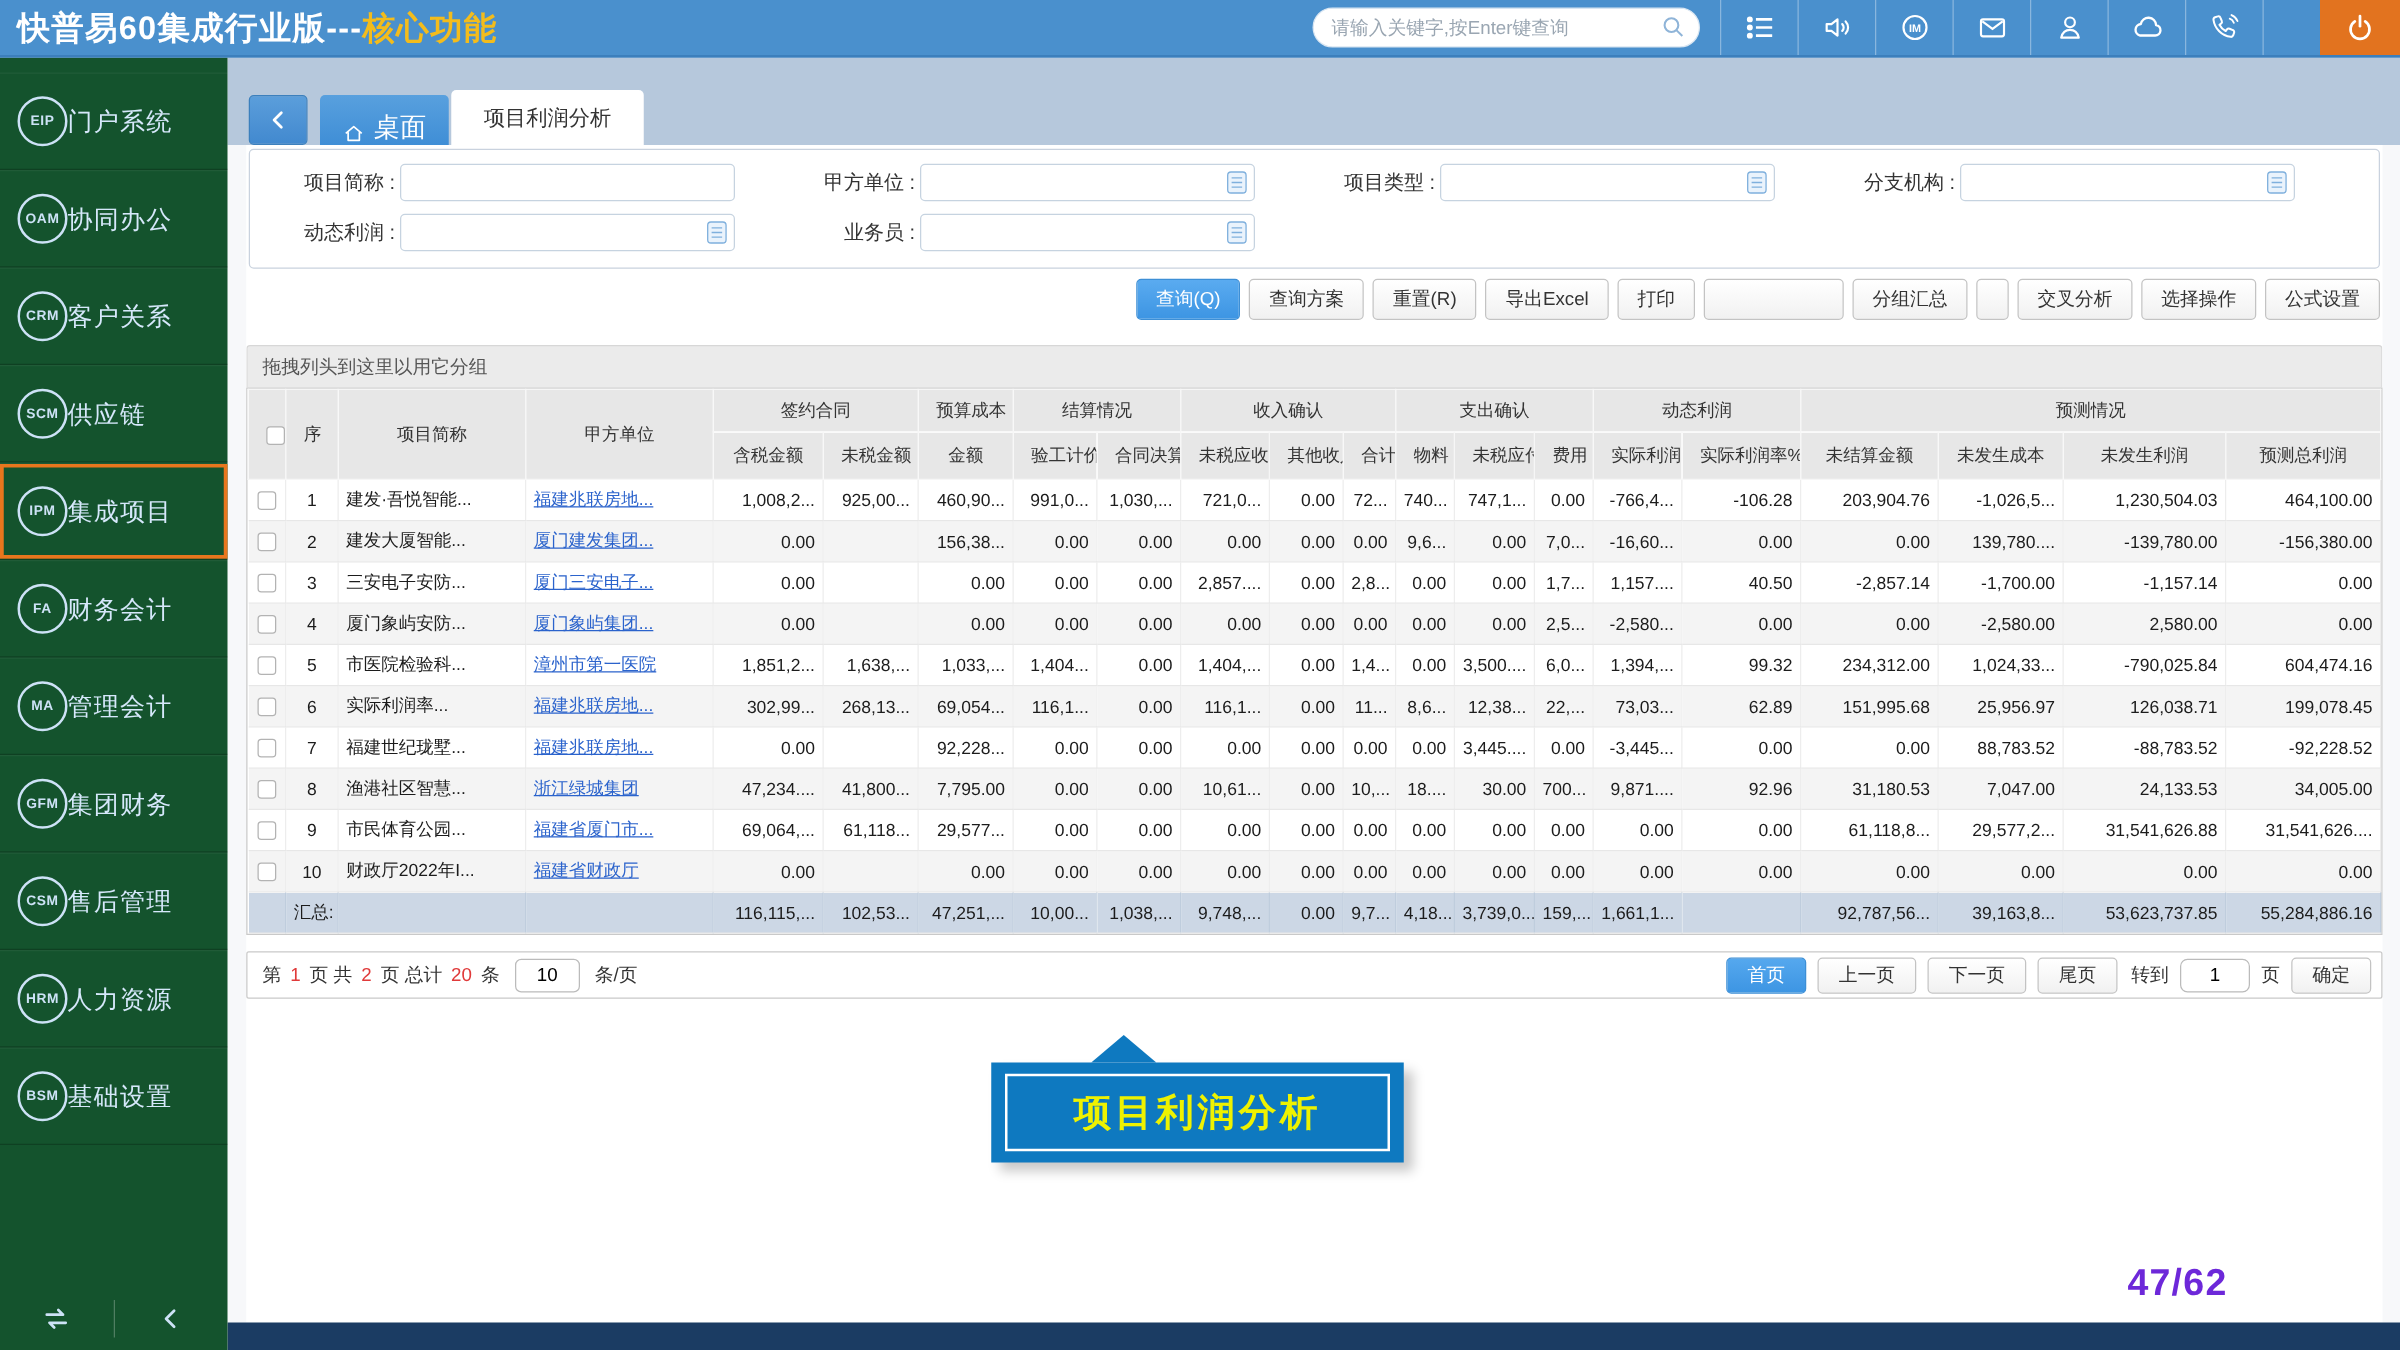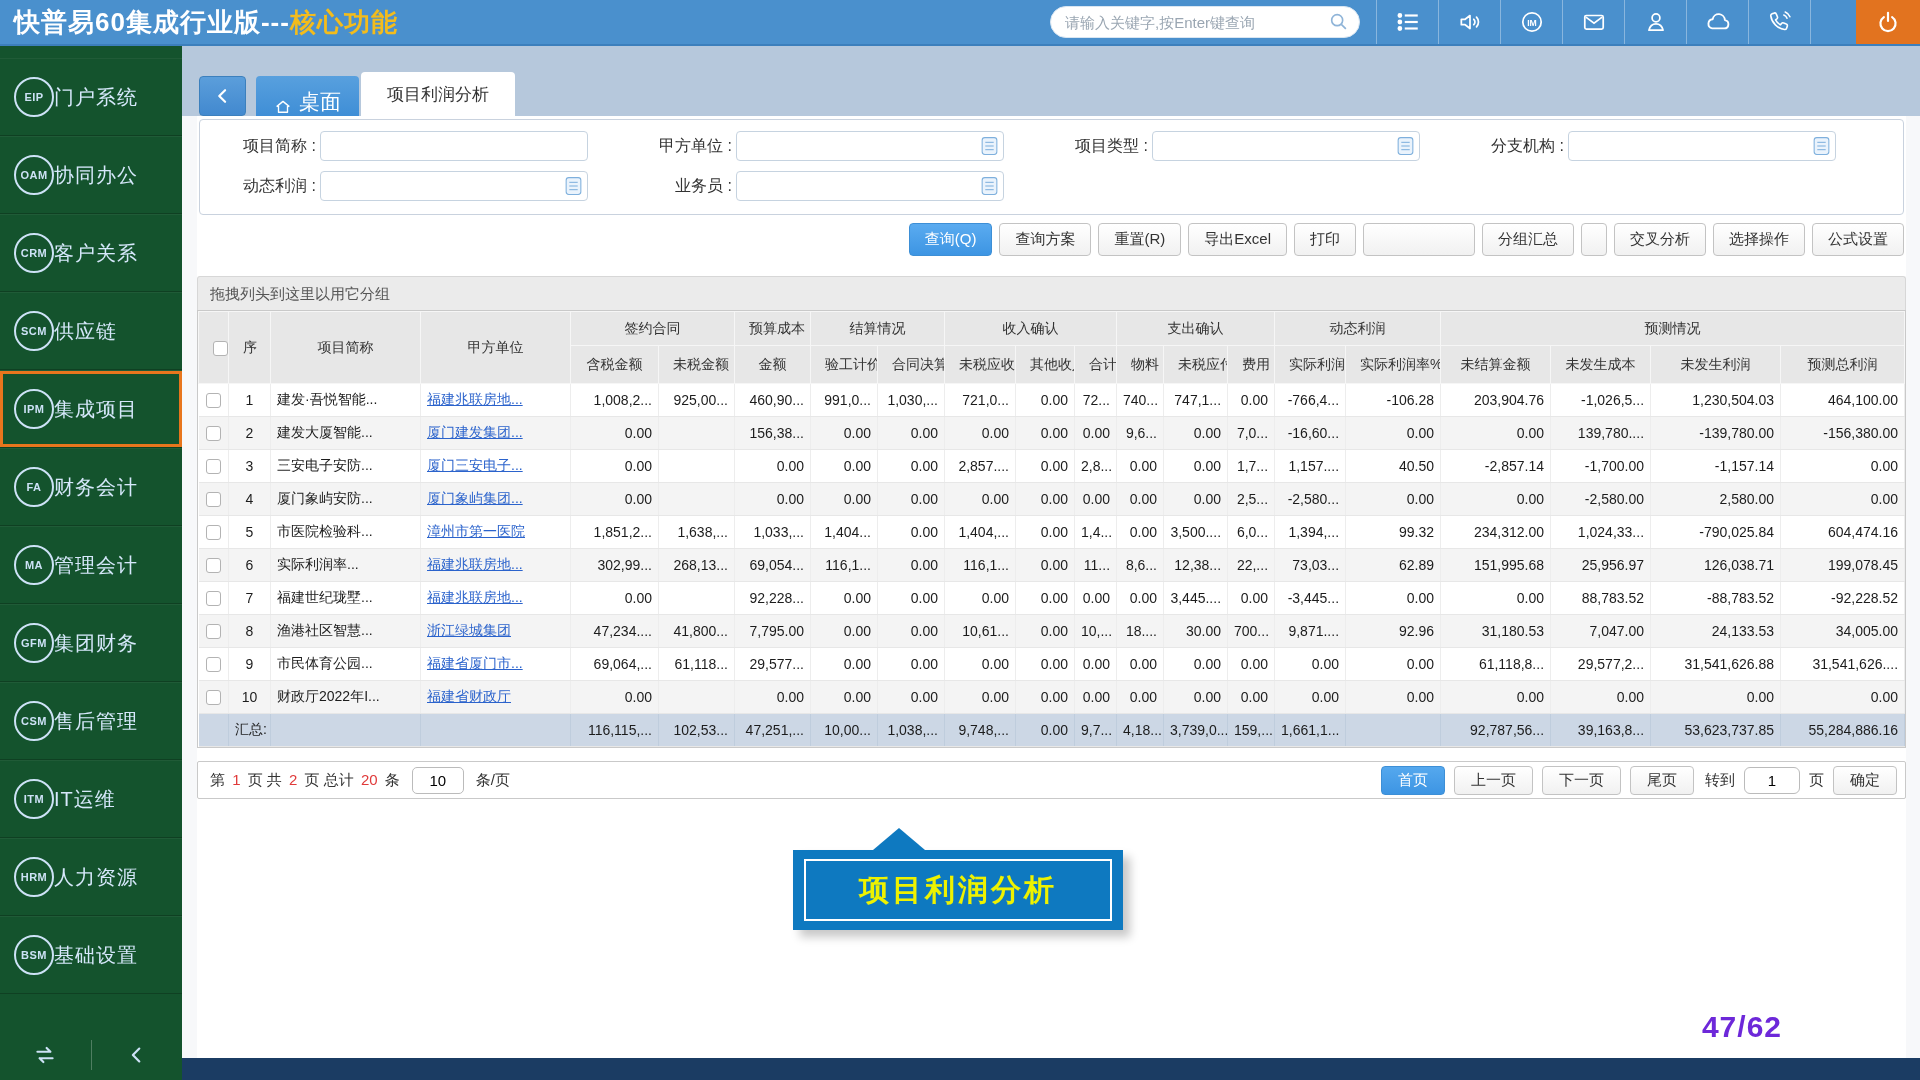--- a/index.html
+++ b/index.html
@@ -198,24 +198,20 @@
           <span class="side-circle">MA</span>
           <span class="side-label">管理会计</span>
         </div>
         <div class="side-item">
           <span class="side-circle">GFM</span>
           <span class="side-label">集团财务</span>
         </div>
         <div class="side-item">
           <span class="side-circle">CSM</span>
           <span class="side-label">售后管理</span>
-        </div>
-        <div class="side-item">
-          <span class="side-circle">ITM</span>
-          <span class="side-label">IT运维</span>
         </div>
         <div class="side-item">
           <span class="side-circle">HRM</span>
           <span class="side-label">人力资源</span>
         </div>
         <div class="side-item">
           <span class="side-circle">BSM</span>
           <span class="side-label">基础设置</span>
         </div>
       </div>

